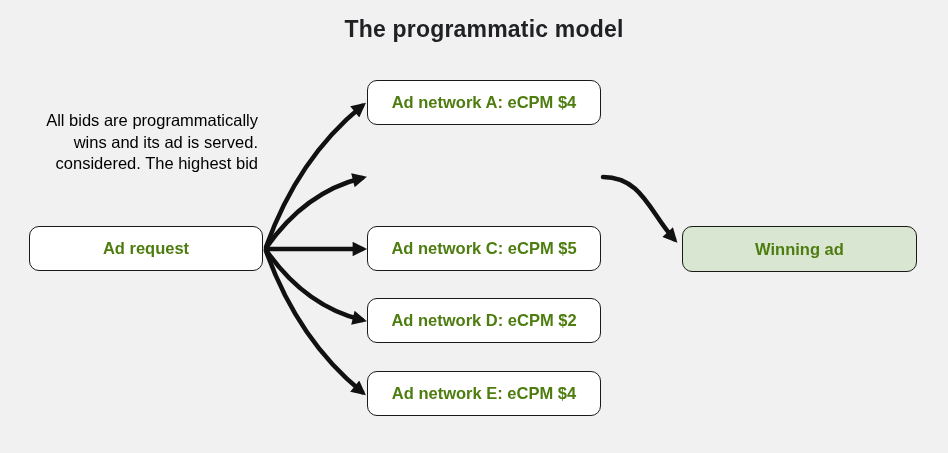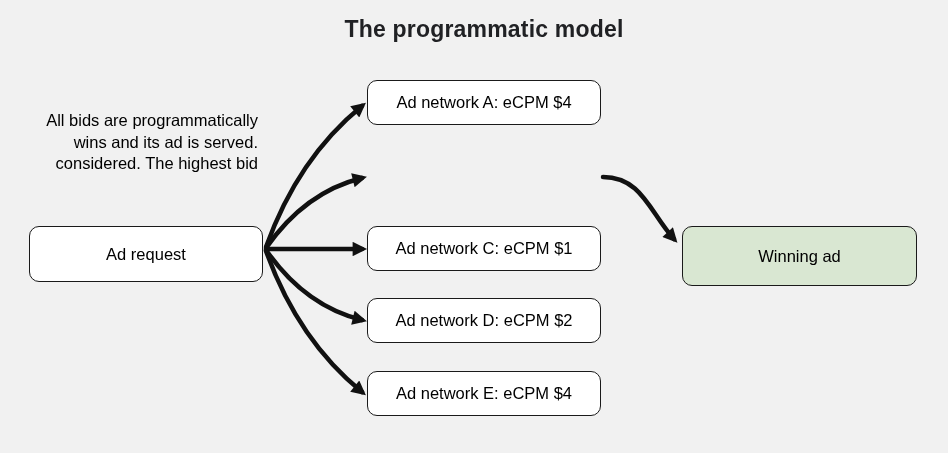--- a/index.html
+++ b/index.html
@@ -43,28 +43,28 @@
   }
   .node {
     position: absolute;
     border: 1.6px solid var(--border);
     border-radius: 10px;
     background: var(--fill);
     display: flex;
     align-items: center;
     justify-content: center;
     font-size: 16.5px;
-    font-weight: normal;
-    color: #000000;
+    font-weight: bold;
+    color: #4d7c0f;
     white-space: nowrap;
   }
   .node.highlight { background: var(--hl); }
-  .request-node { left: 29px; top: 226px; width: 234px; height: 56px; }
+  .request-node { left: 29px; top: 226px; width: 234px; height: 45px; }
   .network-node { left: 367px; width: 234px; height: 45px; }
-  .winner-node  { left: 682px; top: 226px; width: 235px; height: 60px; }
+  .winner-node  { left: 682px; top: 226px; width: 235px; height: 46px; }
   .arrow-layer {
     position: absolute;
     left: 0; top: 0;
     width: 948px; height: 453px;
     pointer-events: none;
   }
   .arrow {
     fill: none;
     stroke: var(--arrow);
     stroke-width: 4.5;
@@ -100,21 +100,21 @@
   </svg>
 
   <div class="node request-node">
     <span>Ad request</span>
   </div>
 
   <div class="node network-node" style="top:80px">
     <span>Ad network A: eCPM $4</span>
   </div>
   <div class="node network-node" style="top:226px">
-    <span>Ad network C: eCPM $1</span>
+    <span>Ad network C: eCPM $5</span>
   </div>
   <div class="node network-node" style="top:298px">
     <span>Ad network D: eCPM $2</span>
   </div>
   <div class="node network-node" style="top:371px">
     <span>Ad network E: eCPM $4</span>
   </div>
 
   <div class="node winner-node highlight">
     <span>Winning ad</span>

